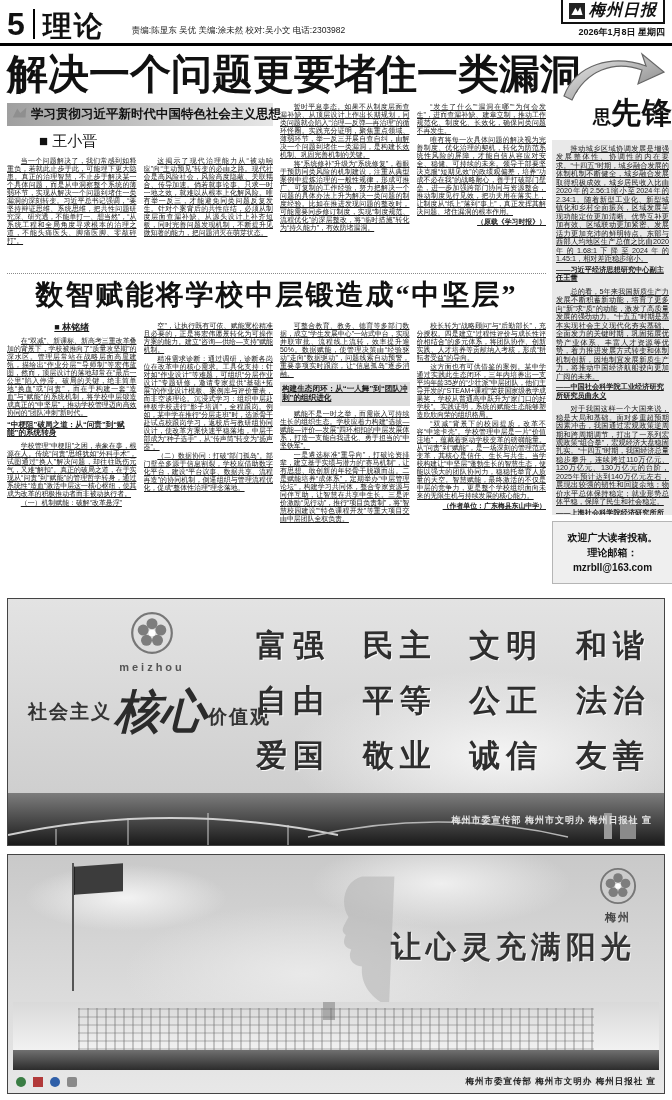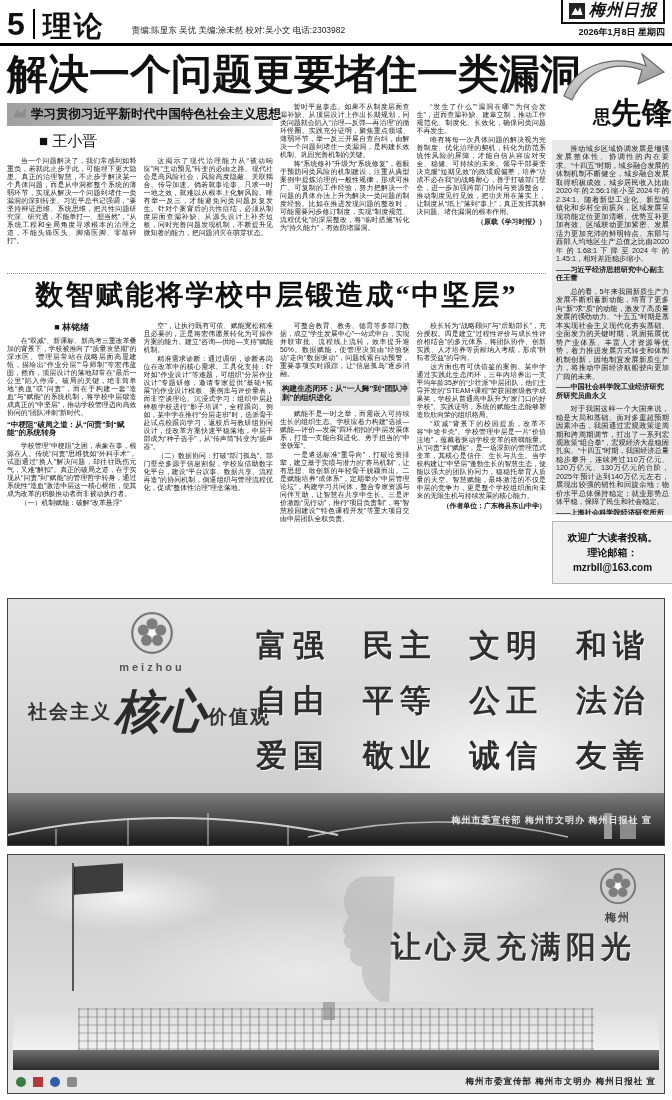--- a/index.html
+++ b/index.html
@@ -26,21 +26,21 @@
   .a1grid{display:grid;grid-template-columns:repeat(4,1fr);column-gap:7px;grid-template-rows:54px auto;}
   .a1head{grid-column:1/3;grid-row:1;}
   .banner{background:linear-gradient(90deg,#9f9f9f,#e7e7e7);display:flex;align-items:center;gap:4px;
           padding:3px 5px;font-size:12.5px;font-weight:900;white-space:nowrap;}
   .a1author{font-size:15px;font-weight:400;margin-top:6px;margin-left:32px;}
   .col{overflow:hidden;}
   .c1{grid-column:1;grid-row:2;height:110px;}
   .c2{grid-column:2;grid-row:2;height:110px;}
   .c3{grid-column:3;grid-row:1/3;height:164px;}
   .c4{grid-column:4;grid-row:1/3;height:164px;}
-  .blk{font-size:6.9px;line-height:1.16;text-align:justify;color:#1a1a1a;}
+  .blk{font-size:6.9px;line-height:1.16;text-align:justify;color:#1a1a1a;text-decoration:underline;}
   .blk.para{text-indent:2em;margin-bottom:1px;}
   .blk.attr{text-align:right;margin-top:2px;font-weight:700;}
   .blk.author{font-weight:700;font-size:9px;text-align:center;margin-bottom:4px;}
   .blk.subhead{font-weight:900;font-size:7.6px;margin:4px 0;text-align:left;}
   .blk.subheadbox{font-weight:900;font-size:7.6px;margin:4px 0;background:#dedede;padding:3px 2px;}
   .divider{border-top:1px dotted #8a8a8a;margin:6px 0 2px 0;}
   .h2{font-family:"Liberation Serif",serif;font-size:28px;font-weight:900;letter-spacing:2px;
       text-align:center;margin:1px 0 8px 0;}
   .a2grid{display:grid;grid-template-columns:repeat(4,1fr);column-gap:7px;}
   .a2grid .col{height:268px;}

